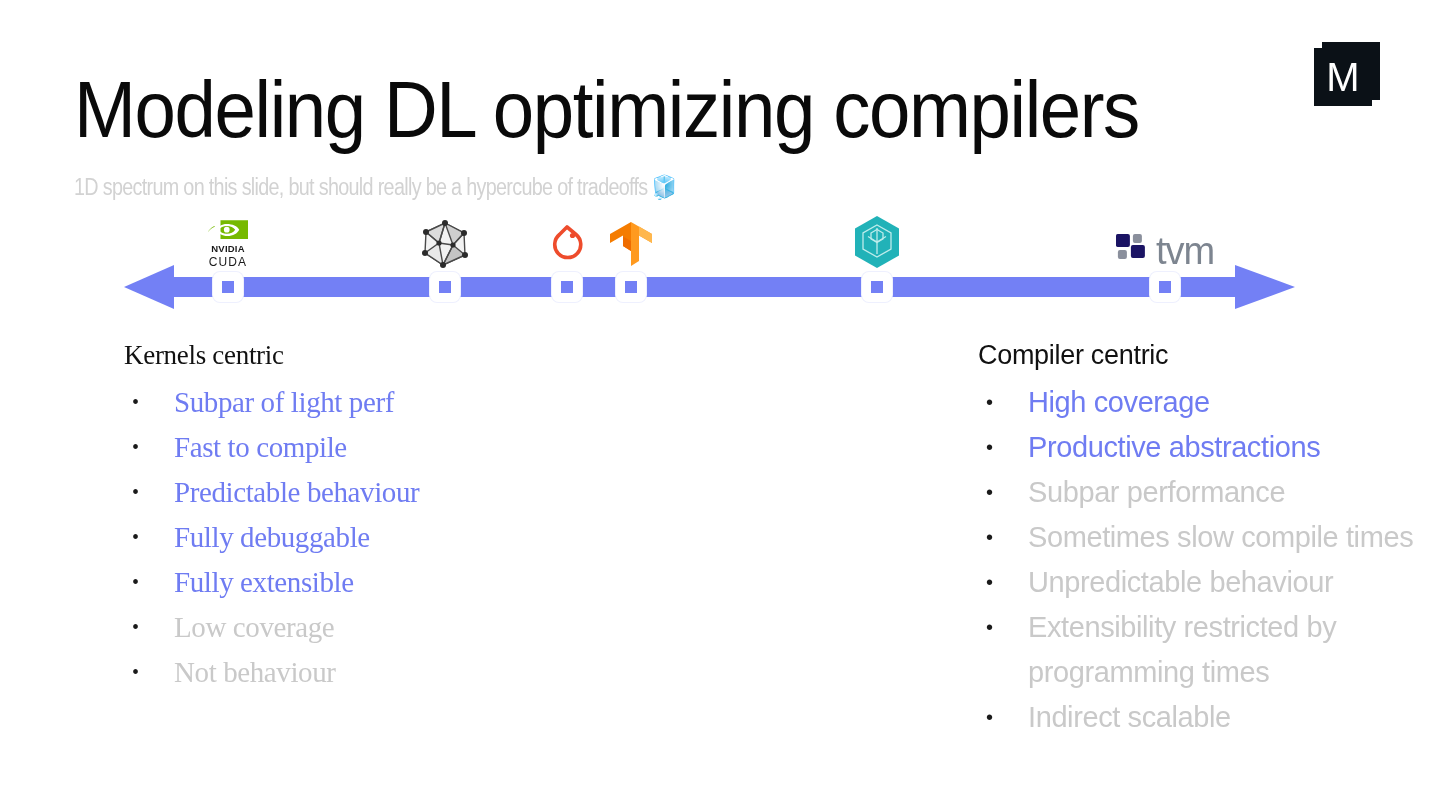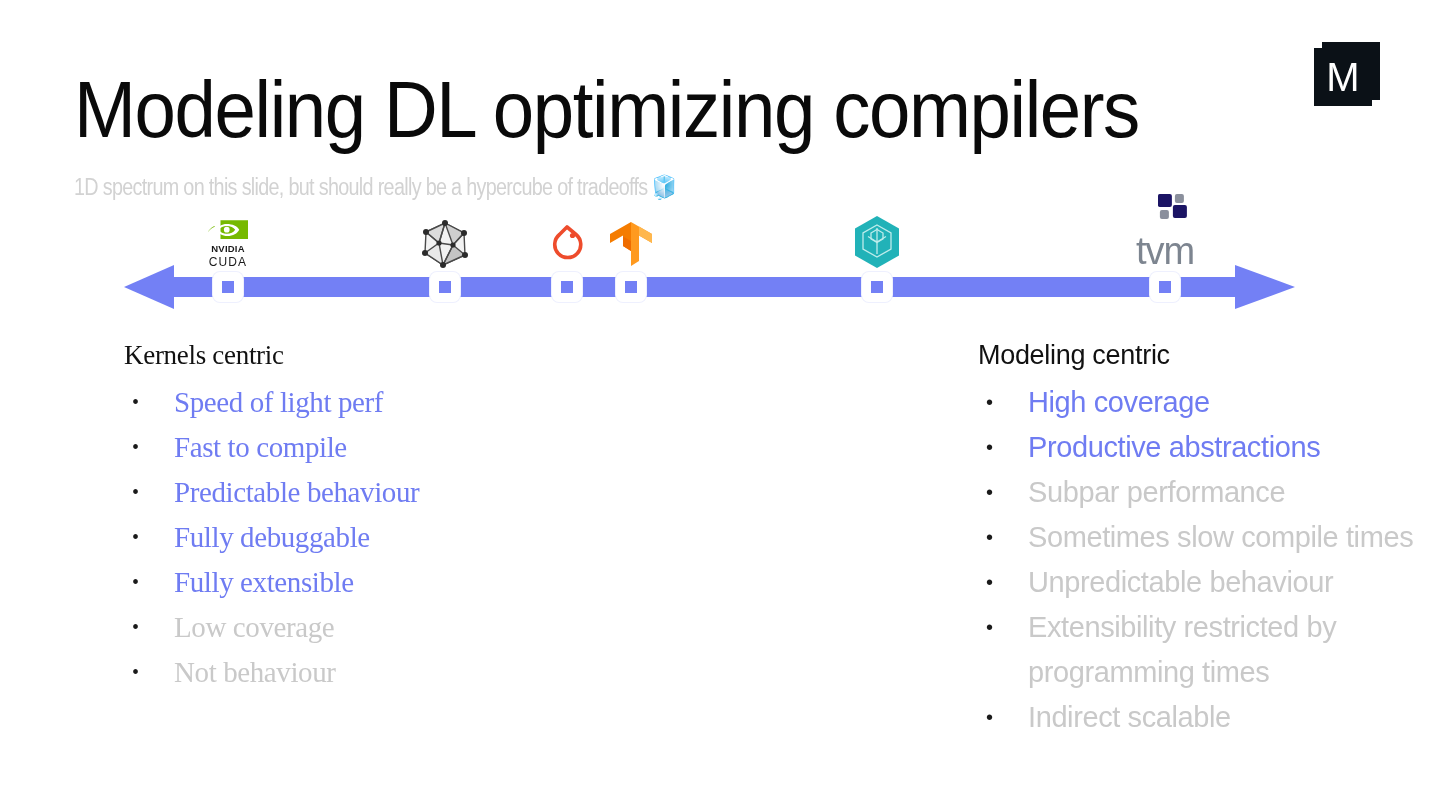--- a/index.html
+++ b/index.html
@@ -154,21 +154,21 @@
     font-size: 9.5px; font-weight: 700; color: #1a1a1a;
     letter-spacing: 0.2px; margin-top: 0;
     font-family: "Liberation Sans", sans-serif;
   }
   .nv-sub {
     font-size: 12px; font-weight: 400; color: #1a1a1a;
     letter-spacing: 1.1px; margin-top: 1px;
   }
 
   
-  .tvm-wrap { display: flex; align-items: flex-end; gap: 4px; flex-direction: column; }
+  .tvm-wrap { display: flex; align-items: flex-start; gap: 4px; }
   .tvm-text {
     font-size: 38px; color: #7d8590; font-weight: 400;
     letter-spacing: -1px; line-height: 36px;
   }
 
   
   .col { position: absolute; top: 338px; }
   .col-left  { left: 124px;  width: 560px; font-family: Liberation Serif, serif; }
   .col-right { left: 978px;  width: 450px; }
 
@@ -320,32 +320,32 @@
           <div class="tvm-text">tvm</div>
         </div>
       </div>
       <div class="marker"></div>
     </div>
   </div>
 
   <div class="col col-left">
     <div class="col-head">Kernels centric</div>
     <ul class="bullets" id="left-list">
-        <li class="tone-blue">Speed of light perf</li>
+        <li class="tone-blue">Subpar of light perf</li>
         <li class="tone-blue">Fast to compile</li>
         <li class="tone-blue">Predictable behaviour</li>
         <li class="tone-blue">Fully debuggable</li>
         <li class="tone-blue">Fully extensible</li>
         <li class="tone-grey">Low coverage</li>
         <li class="tone-grey">Not behaviour</li>
       </ul>
   </div>
 
   <div class="col col-right">
-    <div class="col-head">Modeling centric</div>
+    <div class="col-head">Compiler centric</div>
     <ul class="bullets" id="right-list">
         <li class="tone-blue">High coverage</li>
         <li class="tone-blue">Productive abstractions</li>
         <li class="tone-grey">Subpar performance</li>
         <li class="tone-grey">Sometimes slow compile times</li>
         <li class="tone-grey">Unpredictable behaviour</li>
         <li class="tone-grey">Extensibility restricted by programming times</li>
         <li class="tone-grey">Indirect scalable</li>
       </ul>
   </div>

